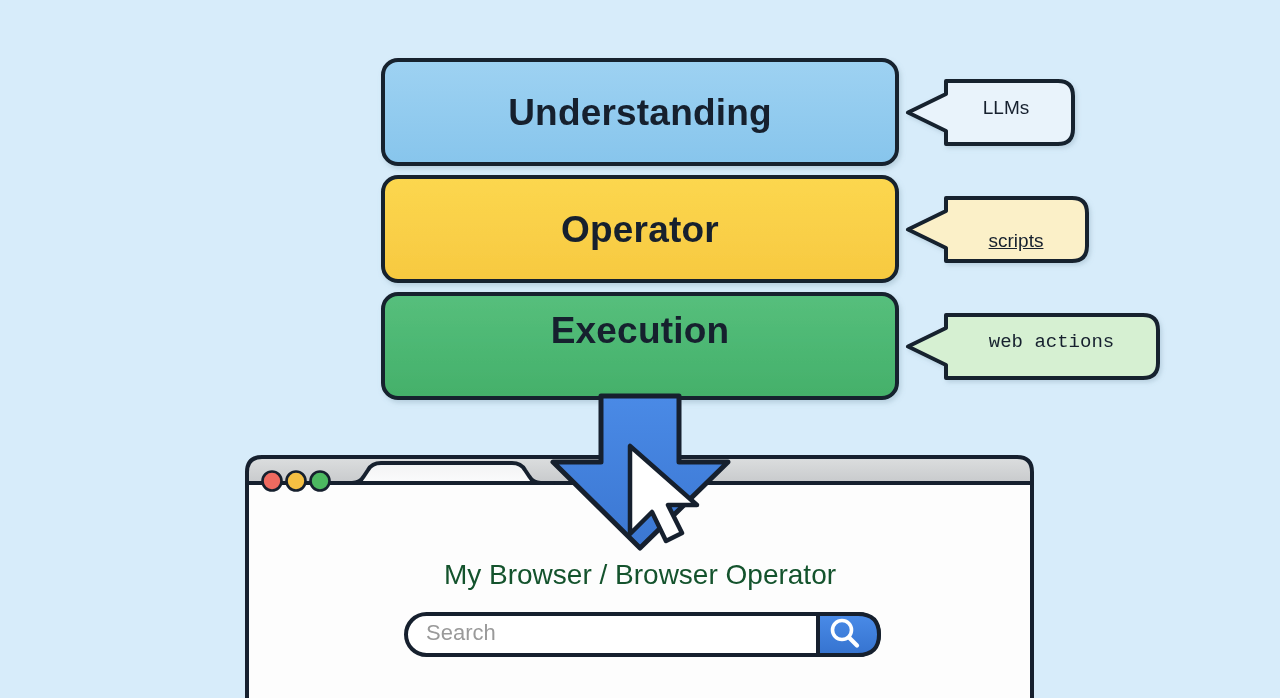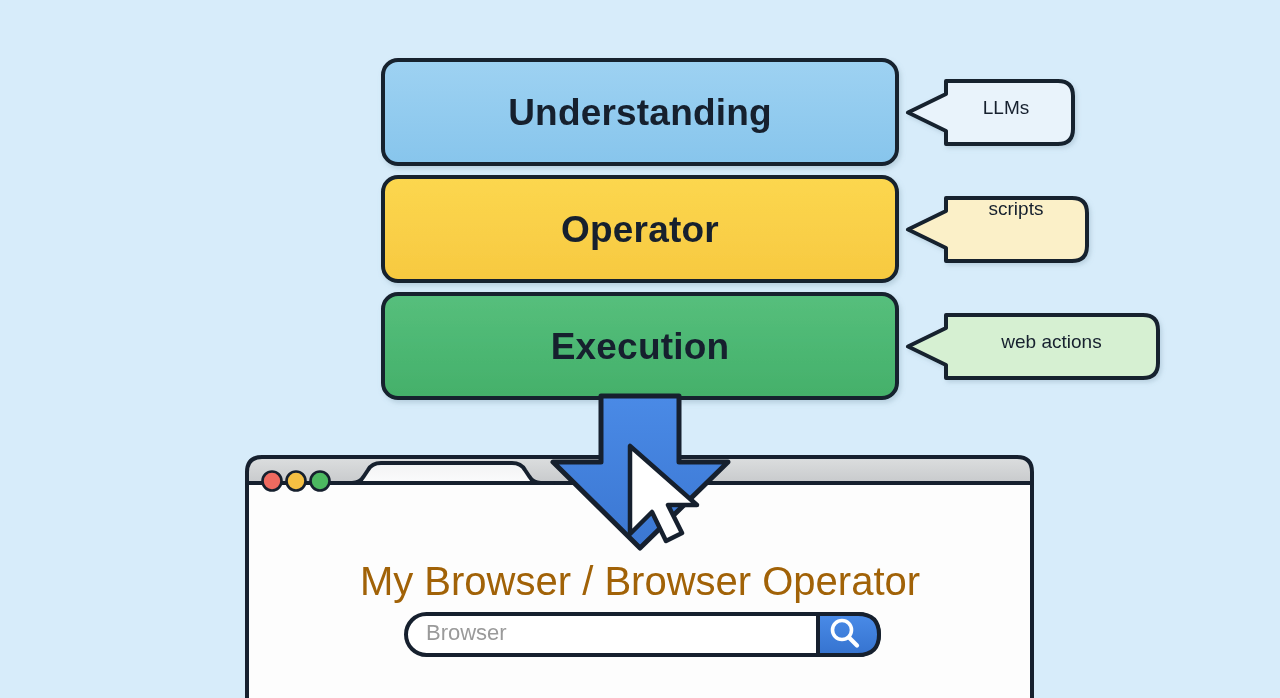--- a/index.html
+++ b/index.html
@@ -38,42 +38,42 @@
     font-size: 37px;
     font-weight: 600;
     letter-spacing: 0.2px;
     text-align: center;
     width: 514px;
     left: 383px;
     white-space: nowrap;
   }
   #label-understanding { top: 92px; }
   #label-planning      { top: 209px; }
-  #label-execution     { top: 326px; text-align: center; }
+  #label-execution     { top: 310px; text-align: center; }
 
   .callout-label {
     position: absolute;
     color: #16202e;
     font-size: 19px;
     font-weight: 400;
     text-align: center;
     white-space: nowrap;
   }
   #callout-llms-text        { left: 938px; top: 97px;  width: 136px; }
-  #callout-scripts-text     { left: 944px; top: 198px; width: 144px; }
-  #callout-webactions-text  { left: 944px; top: 331px; width: 215px; }
+  #callout-scripts-text     { left: 944px; top: 230px; width: 144px; text-decoration: underline; }
+  #callout-webactions-text  { left: 944px; top: 331px; width: 215px; font-family: Liberation Mono, monospace; }
 
   #browser-title {
     position: absolute;
     left: 247px;
     top: 559px;
     width: 786px;
     text-align: center;
-    color: #a16207;
-    font-size: 40px;
+    color: #14532d;
+    font-size: 28px;
     font-weight: 500;
     white-space: nowrap;
   }
 
   #search-placeholder {
     position: absolute;
     left: 426px;
     top: 620px;
     color: #9a9a9a;
     font-size: 22px;
@@ -243,15 +243,15 @@
   <div class="layer-label" id="label-understanding">Understanding</div>
   <div class="layer-label" id="label-planning">Operator</div>
   <div class="layer-label" id="label-execution">Execution</div>
 
   <div class="callout-label" id="callout-llms-text">LLMs</div>
   <div class="callout-label" id="callout-scripts-text">scripts</div>
   <div class="callout-label" id="callout-webactions-text">web actions</div>
 
   <div id="browser-title">My Browser / Browser Operator</div>
 
-  <div id="search-placeholder">Browser</div>
+  <div id="search-placeholder">Search</div>
 
 </div>
 
 </body></html>

